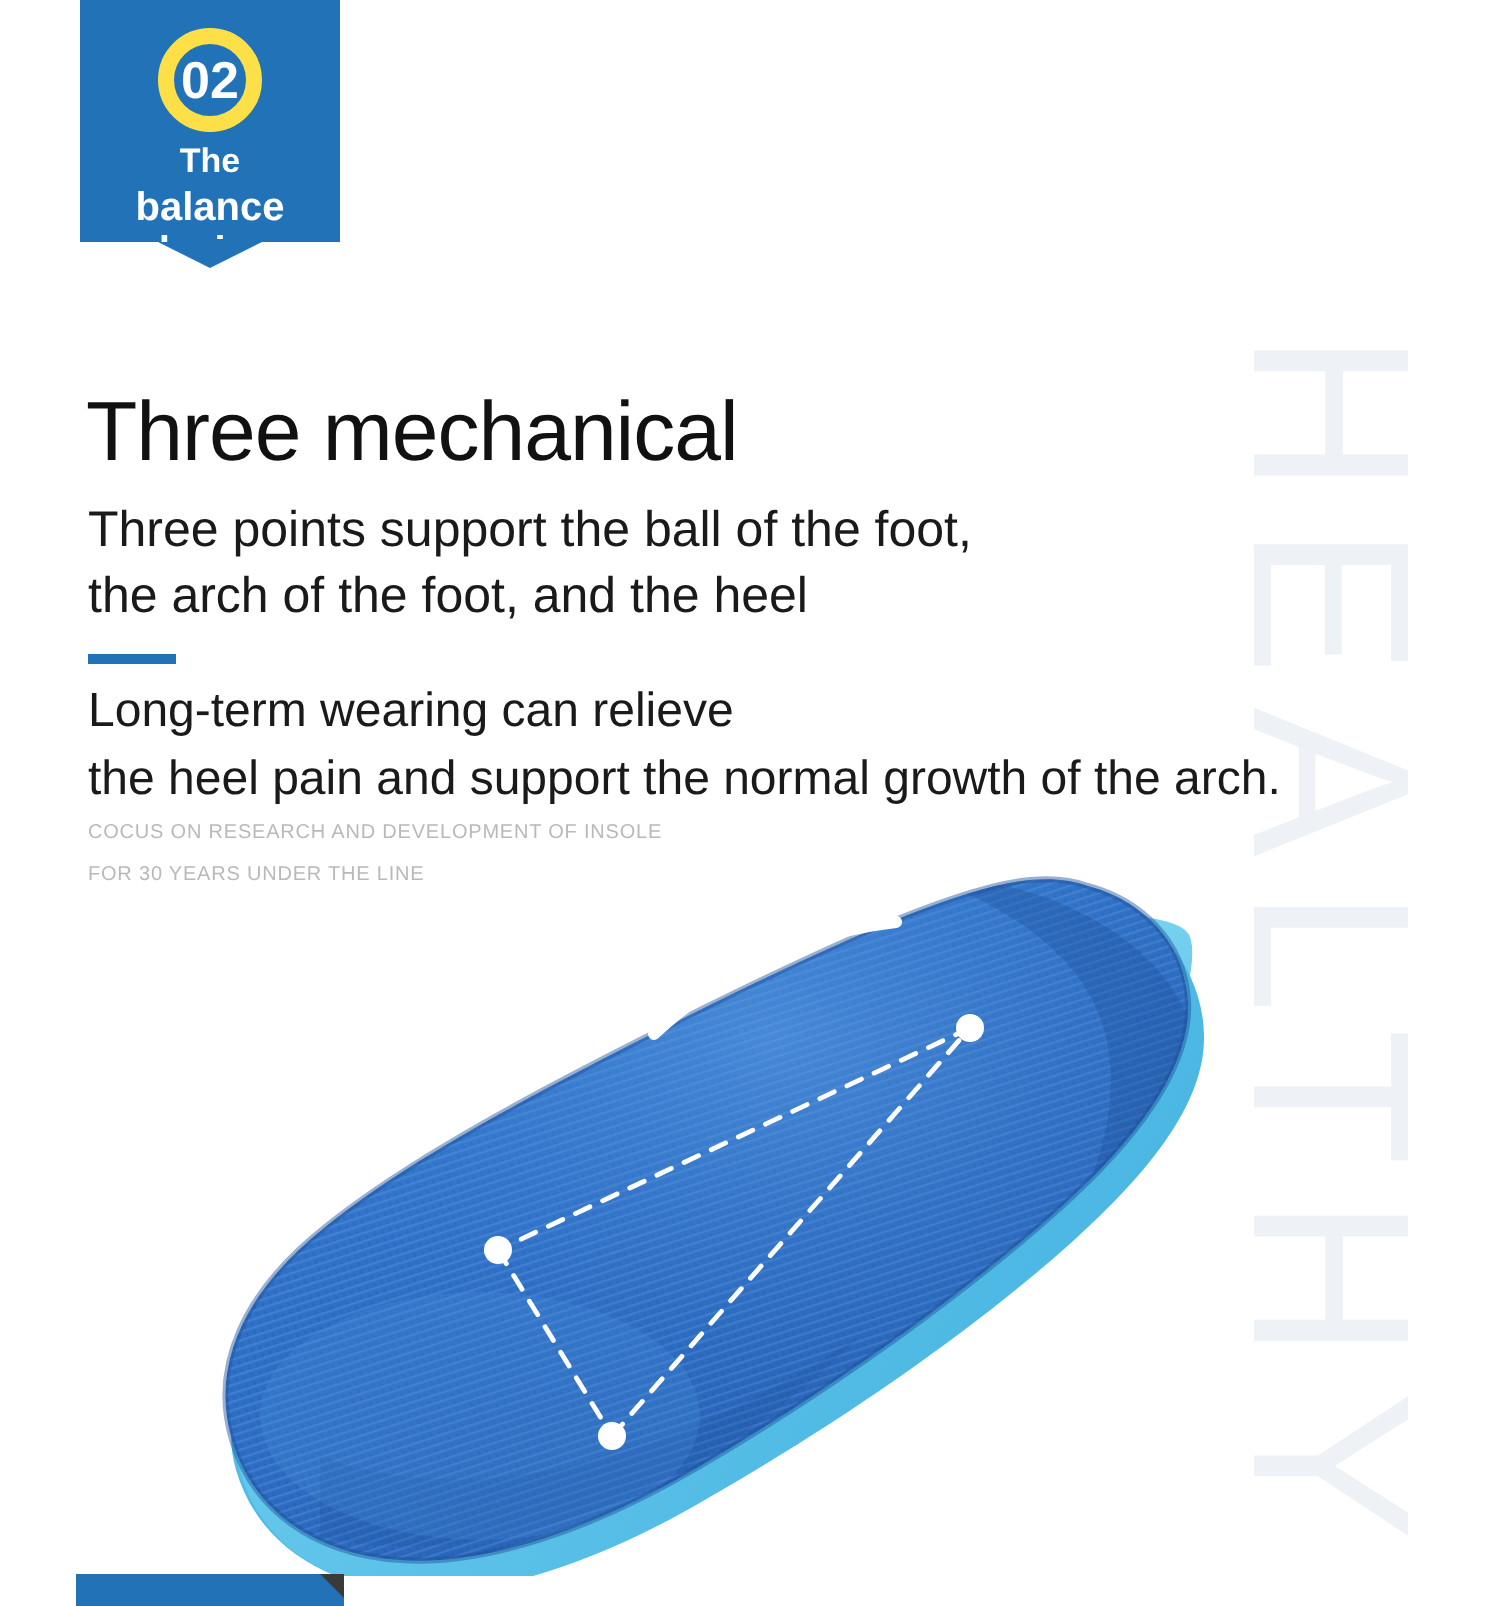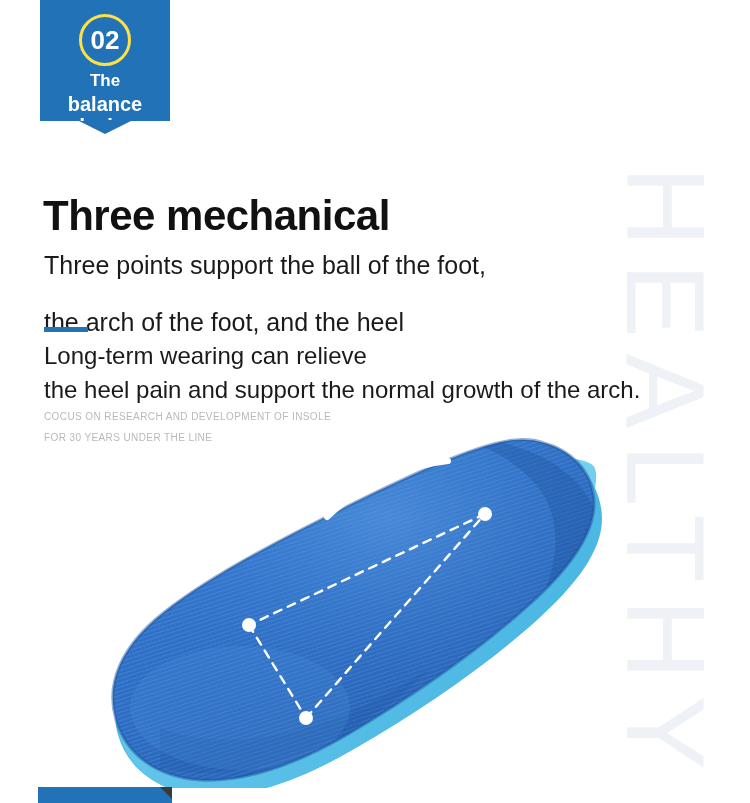--- a/index.html
+++ b/index.html
@@ -59,21 +59,21 @@
     border-top: 13px solid #2272b8;
     margin-left: 39px;
   }
   .badge-circle {
     position: absolute;
     left: 50%;
     top: 14px;
     transform: translateX(-50%);
     width: 52px;
     height: 52px;
-    border: 3px solid #fde047;
+    border: 8px solid #fde047;
     border-radius: 50%;
     box-sizing: border-box;
   }
   .badge-number {
     position: absolute;
     left: 0;
     top: 0;
     width: 100%;
     height: 100%;
     display: flex;
@@ -106,37 +106,37 @@
     color: #ffffff;
     line-height: 1.1;
   }
 
   
   .headline {
     position: absolute;
     left: 43px;
     top: 194px;
     font-size: 42px;
-    font-weight: 700;
+    font-weight: 400;
     color: #111111;
     letter-spacing: -0.5px;
     line-height: 1.05;
     white-space: nowrap;
   }
   .sub-line {
     position: absolute;
     left: 44px;
     font-size: 25px;
     font-weight: 400;
     color: #1a1a1a;
     line-height: 1.2;
     white-space: nowrap;
   }
   .sub-line.l1 { top: 250px; }
-  .sub-line.l2 { top: 283px; margin-top: 24px; }
+  .sub-line.l2 { top: 283px; }
 
   .divider {
     position: absolute;
     left: 44px;
     top: 327px;
     width: 44px;
     height: 5px;
     background: #2272b8;
   }
 

